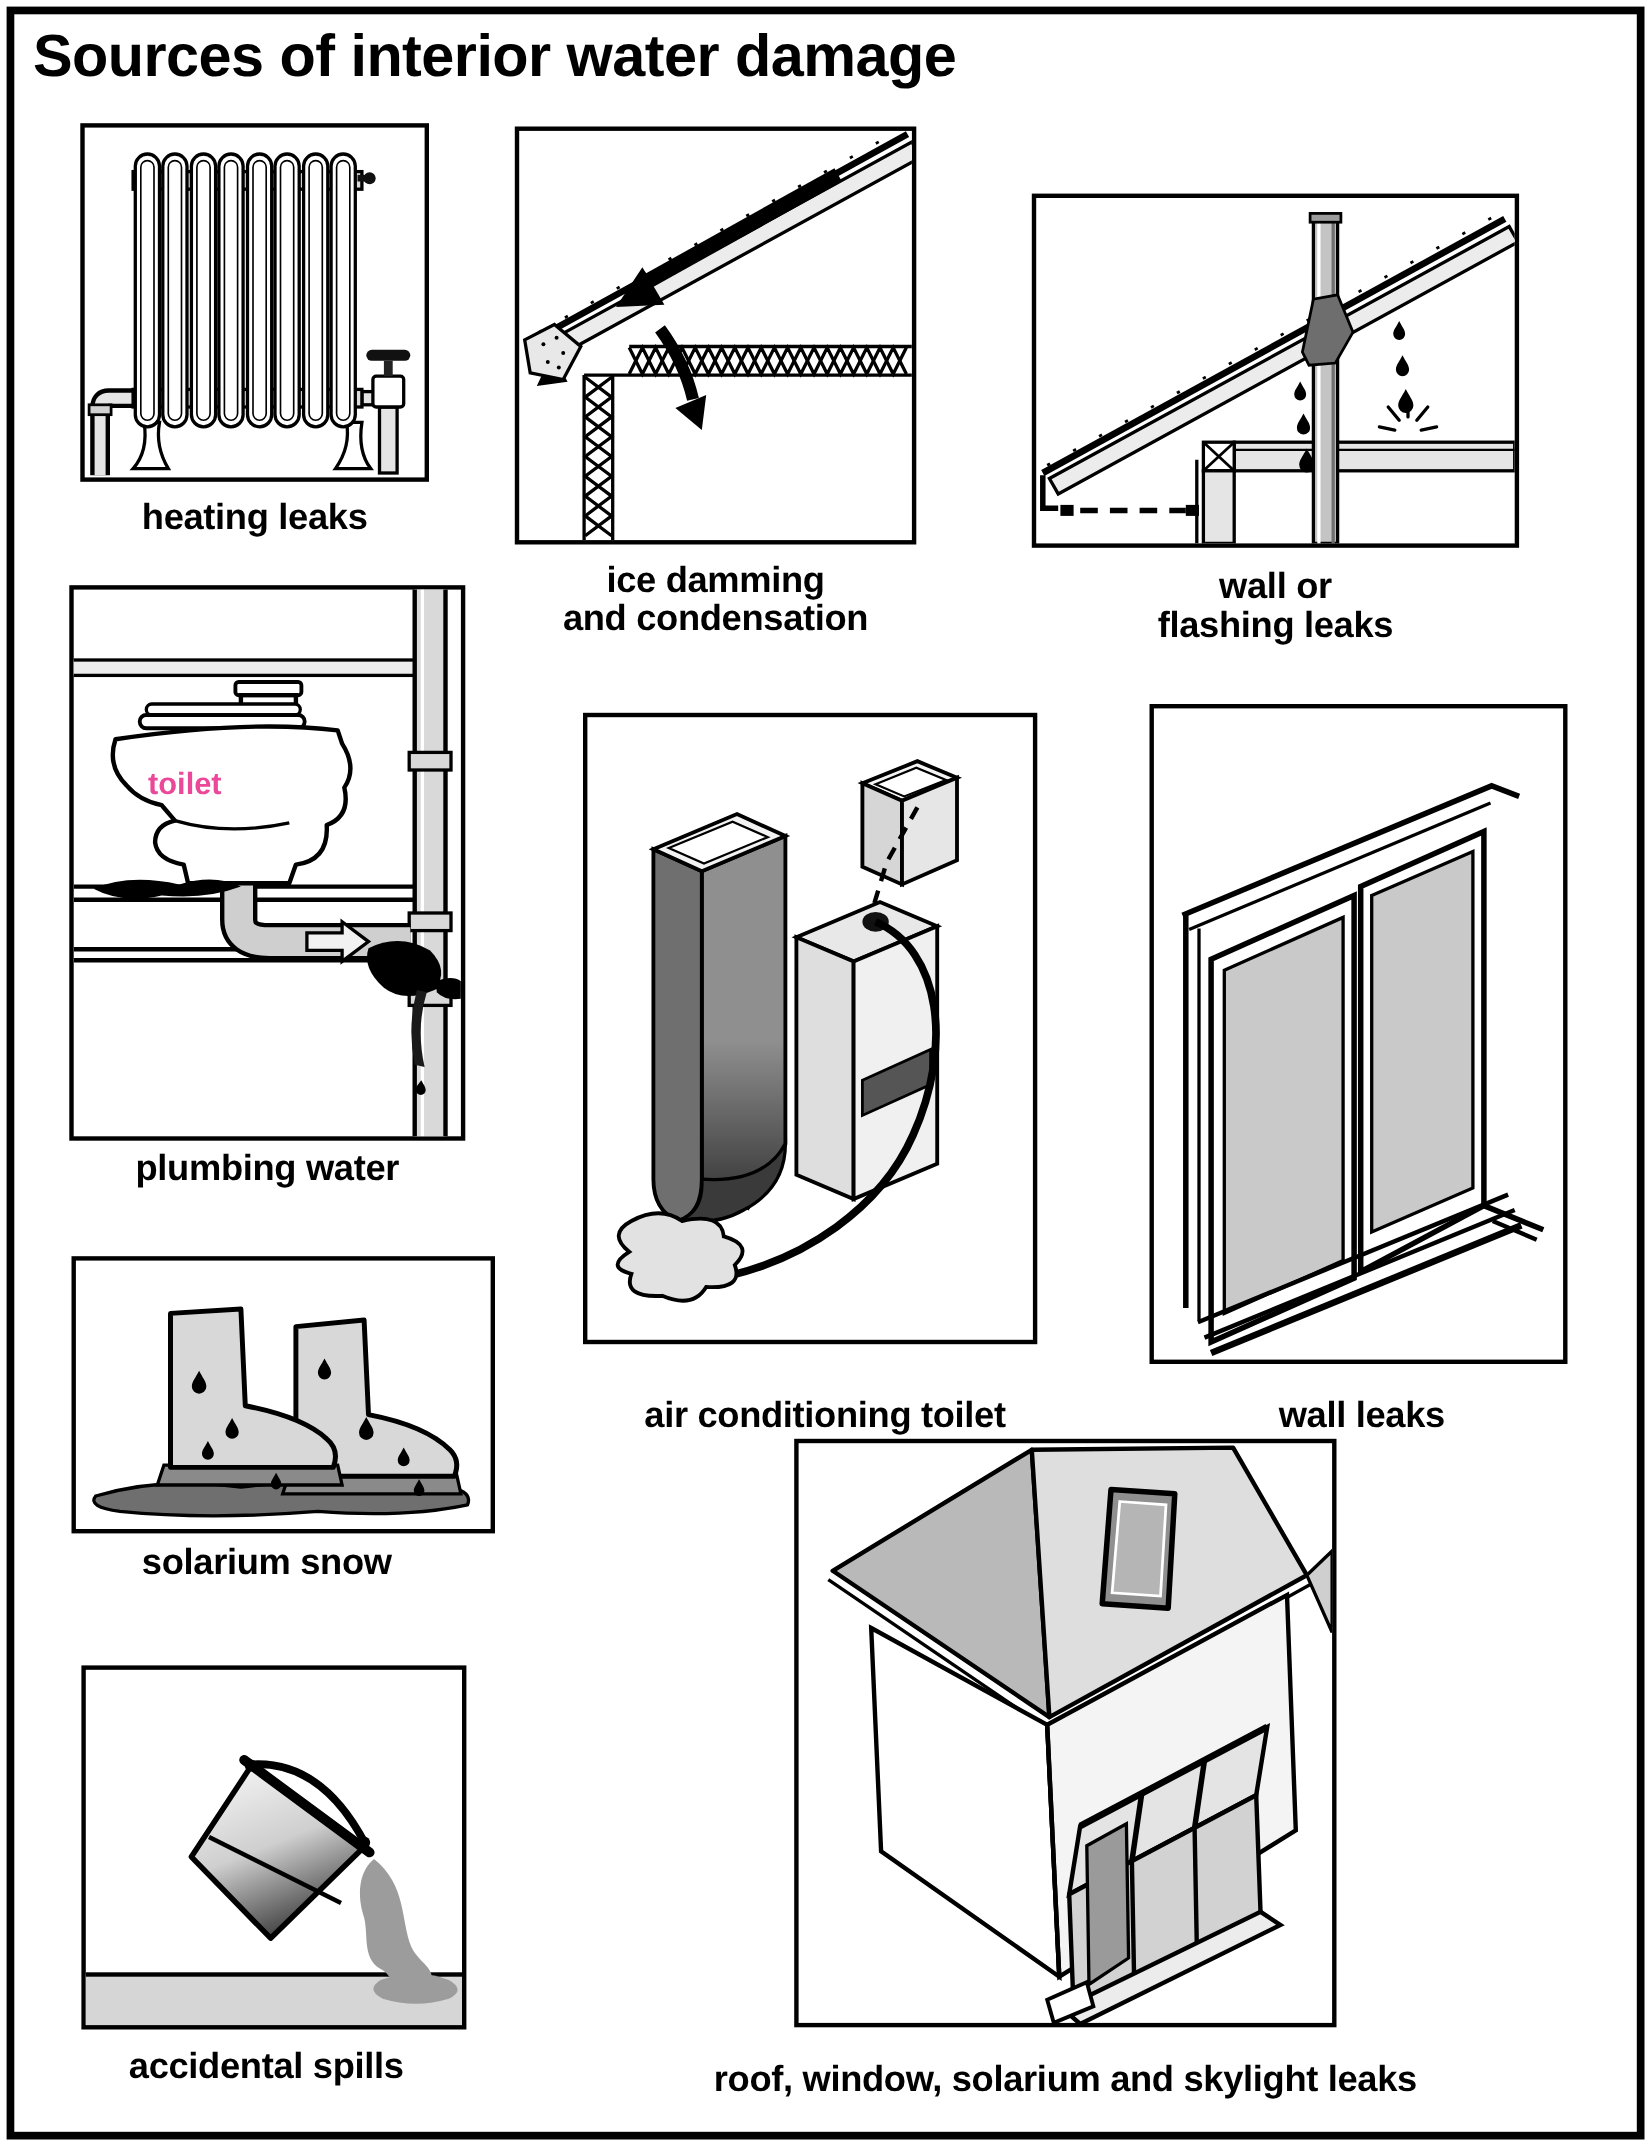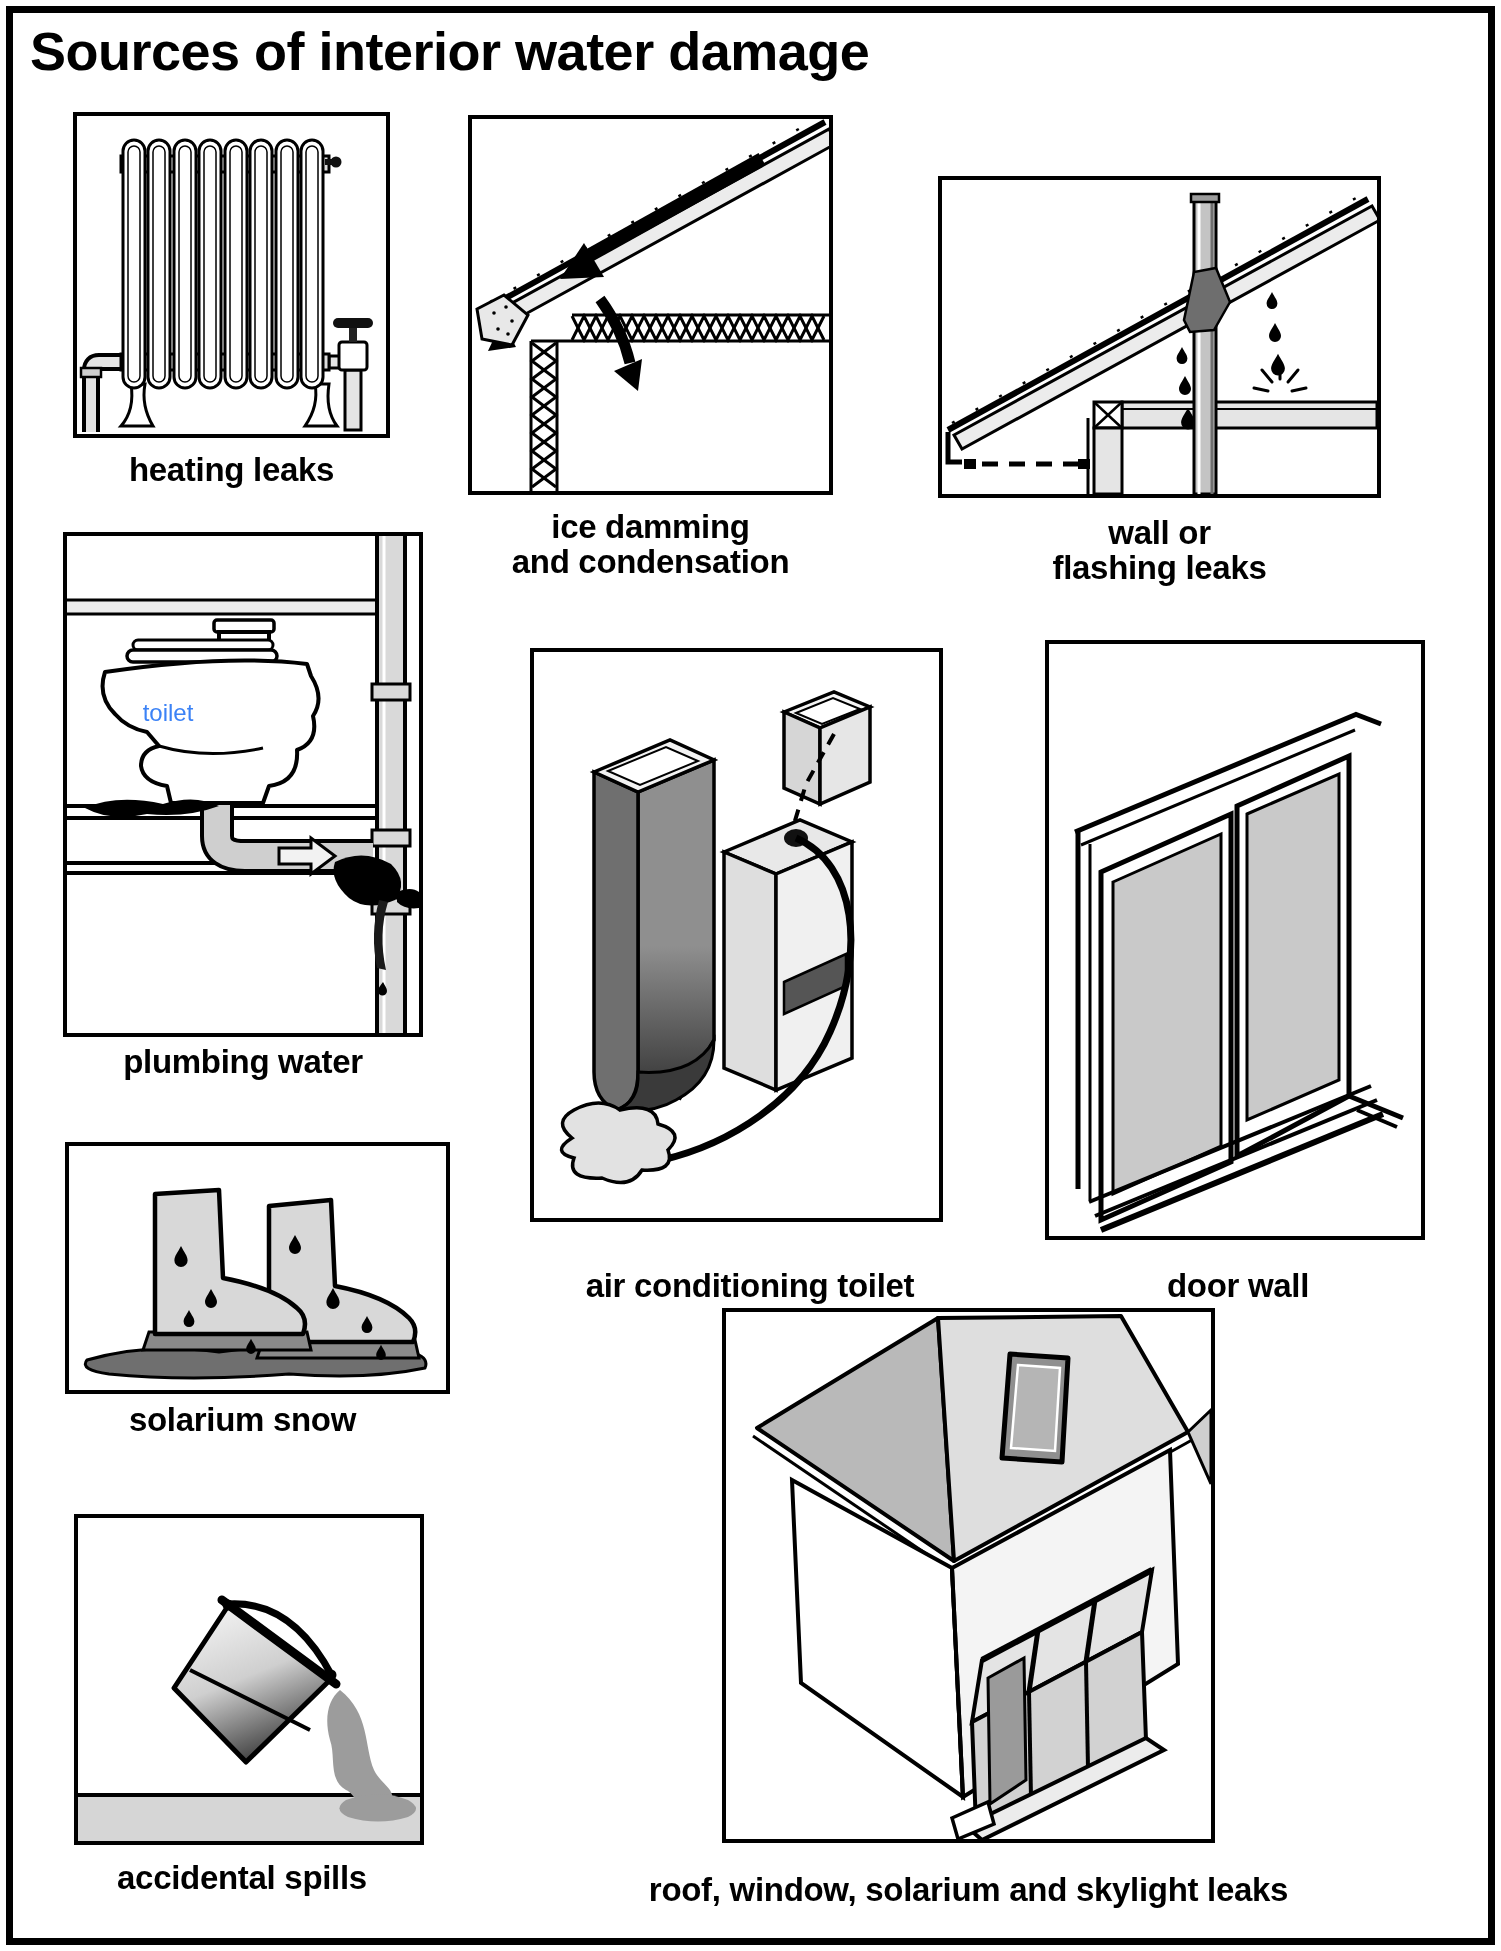--- a/index.html
+++ b/index.html
@@ -19,21 +19,21 @@
   .panel{
     position:absolute;background:#fff;border:4px solid #000;box-sizing:content-box;
   }
   .panel svg{display:block;width:100%;height:100%;}
   .lbl{
     position:absolute;font-size:33px;font-weight:bold;line-height:35px;
     text-align:center;white-space:pre-line;letter-spacing:-0.3px;
   }
   .toilet-note{
     position:absolute;left:28.7%;top:35.6%;transform:translate(-50%,-50%);
-    font-size:24px;font-weight:normal;color:#3b82f6;
+    font-size:28px;font-weight:bold;color:#ec4899;
   }
   
   #panel-heating {left:73px;  top:112px;  width:309px; height:318px;}
   #panel-ice     {left:468px; top:115px;  width:357px; height:372px;}
   #panel-roof    {left:938px; top:176px;  width:435px; height:314px;}
   #panel-plumbing{left:63px;  top:532px;  width:352px; height:497px;}
   #panel-ac      {left:530px; top:648px;  width:405px; height:566px;}
   #panel-door    {left:1045px;top:640px;  width:372px; height:592px;}
   #panel-snow    {left:65px;  top:1142px; width:377px; height:244px;}
   #panel-spills  {left:74px;  top:1514px; width:342px; height:323px;}
@@ -251,21 +251,21 @@
     <polygon points="52,228 182,170 182,518 52,576" fill="#fff" stroke="#000" stroke-width="5"></polygon>
     <polygon points="64,238 172,190 172,502 64,550" fill="#c9c9c9" stroke="#000" stroke-width="3"></polygon>
 
     <line x1="40" y1="558" x2="322" y2="442" stroke="#000" stroke-width="4"></line>
     <line x1="46" y1="572" x2="328" y2="456" stroke="#000" stroke-width="4"></line>
     <line x1="52" y1="586" x2="334" y2="470" stroke="#000" stroke-width="6"></line>
     <line x1="300" y1="452" x2="354" y2="474" stroke="#000" stroke-width="5"></line>
     <line x1="308" y1="466" x2="348" y2="483" stroke="#000" stroke-width="4"></line>
   </svg>
 </div>
-<div class="lbl" id="lbl-door">door wall</div>
+<div class="lbl" id="lbl-door">wall leaks</div>
 
 <div class="panel" id="panel-snow">
   <svg viewBox="0 0 377 244">
     <defs>
       <path id="dropB" d="M0,-9 C3,-3 6,0 6,4 a6,6 0 1,1 -12,0 C-6,0 -3,-3 0,-9 Z"></path>
     </defs>
     <path d="M18,214 Q80,196 150,206 Q240,194 330,204 Q362,208 356,222 Q300,234 220,228 Q120,236 40,228 Q10,224 18,214 Z" fill="#6f6f6f" stroke="#000" stroke-width="3"></path>
 
     <path d="M194,194 L346,194 L350,212 L188,212 Z" fill="#8a8a8a" stroke="#000" stroke-width="3"></path>
     <path d="M200,60 L262,54 L266,140 Q318,150 340,172 Q350,182 344,196 L200,196 Z" fill="#d8d8d8" stroke="#000" stroke-width="4.5" stroke-linejoin="round"></path>

